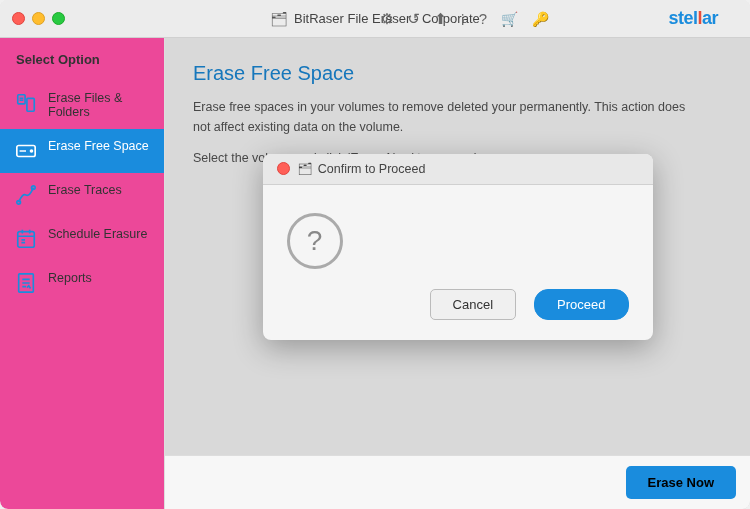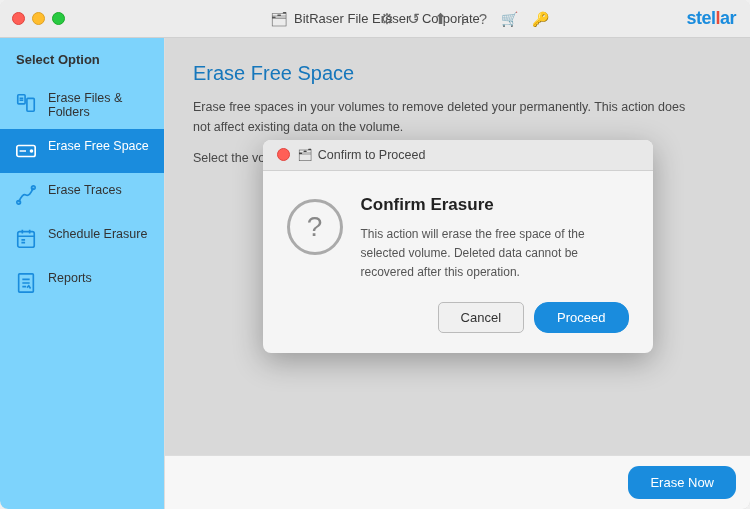--- a/index.html
+++ b/index.html
@@ -54,39 +54,39 @@
       gap: 6px;
       font-size: 13px;
       color: #444;
     }
     .title-icon {
       color: #555;
       font-size: 14px;
     }
     .stellar-logo {
       position: absolute;
-      right: 14px;
+      right: 32px;
       font-size: 18px;
       font-weight: bold;
       color: #1a8cdd;
       letter-spacing: -0.5px;
     }
     .stellar-logo .star {
       color: #e74c3c;
     }
     
     .main-layout {
       display: flex;
       flex: 1;
       overflow: hidden;
     }
     
     .sidebar {
       width: 165px;
-      background: #7dd3fc;
+      background: #ec4899;
       border-right: 1px solid #ddd;
       display: flex;
       flex-direction: column;
       padding-top: 14px;
       flex-shrink: 0;
     }
     .sidebar-title {
       font-size: 13px;
       font-weight: 600;
       color: #333;
@@ -209,21 +209,21 @@
       margin-bottom: 10px;
     }
     .dialog-message {
       font-size: 12px;
       color: #555;
       line-height: 1.6;
     }
     .dialog-buttons {
       display: flex;
       justify-content: flex-end;
-      gap: 10px;
+      gap: 18px;
       padding: 0 24px 20px 24px;
     }
     .btn-cancel {
       padding: 7px 22px;
       border: 1px solid #bbb;
       border-radius: 5px;
       background: #f0f0f0;
       color: #333;
       font-size: 13px;
       cursor: pointer;
@@ -243,25 +243,25 @@
       display: flex;
       justify-content: flex-end;
       padding: 10px 14px;
       background: #f7f7f7;
       border-top: 1px solid #ddd;
       flex-shrink: 0;
     }
     .btn-erase-now {
       padding: 9px 22px;
       border: none;
-      border-radius: 11px;
+      border-radius: 5px;
       background: #1a8cdd;
-      color: #ffffff;
-      font-size: 13px;
-      font-weight: 400;
+      color: #000000;
+      font-size: 13px;
+      font-weight: 700;
       cursor: pointer;
     }
   </style>
 </head>
 <body>
 
 <div class="window">
 
   <div class="title-bar">
     <div class="traffic-lights">
@@ -368,24 +368,20 @@
             <div class="dialog-titlebar">
               <div class="dialog-close-btn"></div>
               <div class="dialog-title-text">
                 <span style="font-size:12px;">🗂</span>
                 <span>Confirm to Proceed</span>
               </div>
             </div>
 
             <div class="dialog-body">
               <div class="dialog-question-icon">?</div>
-              <div class="dialog-content">
-                <div class="dialog-heading">Confirm Erasure</div>
-                <p class="dialog-message">This action will erase the free space of the selected volume. Deleted data cannot be recovered after this operation.</p>
-              </div>
             </div>
 
             <div class="dialog-buttons">
               <button class="btn-cancel">Cancel</button>
               <button class="btn-proceed">Proceed</button>
             </div>
           </div>
         </div>
       </div>
 

